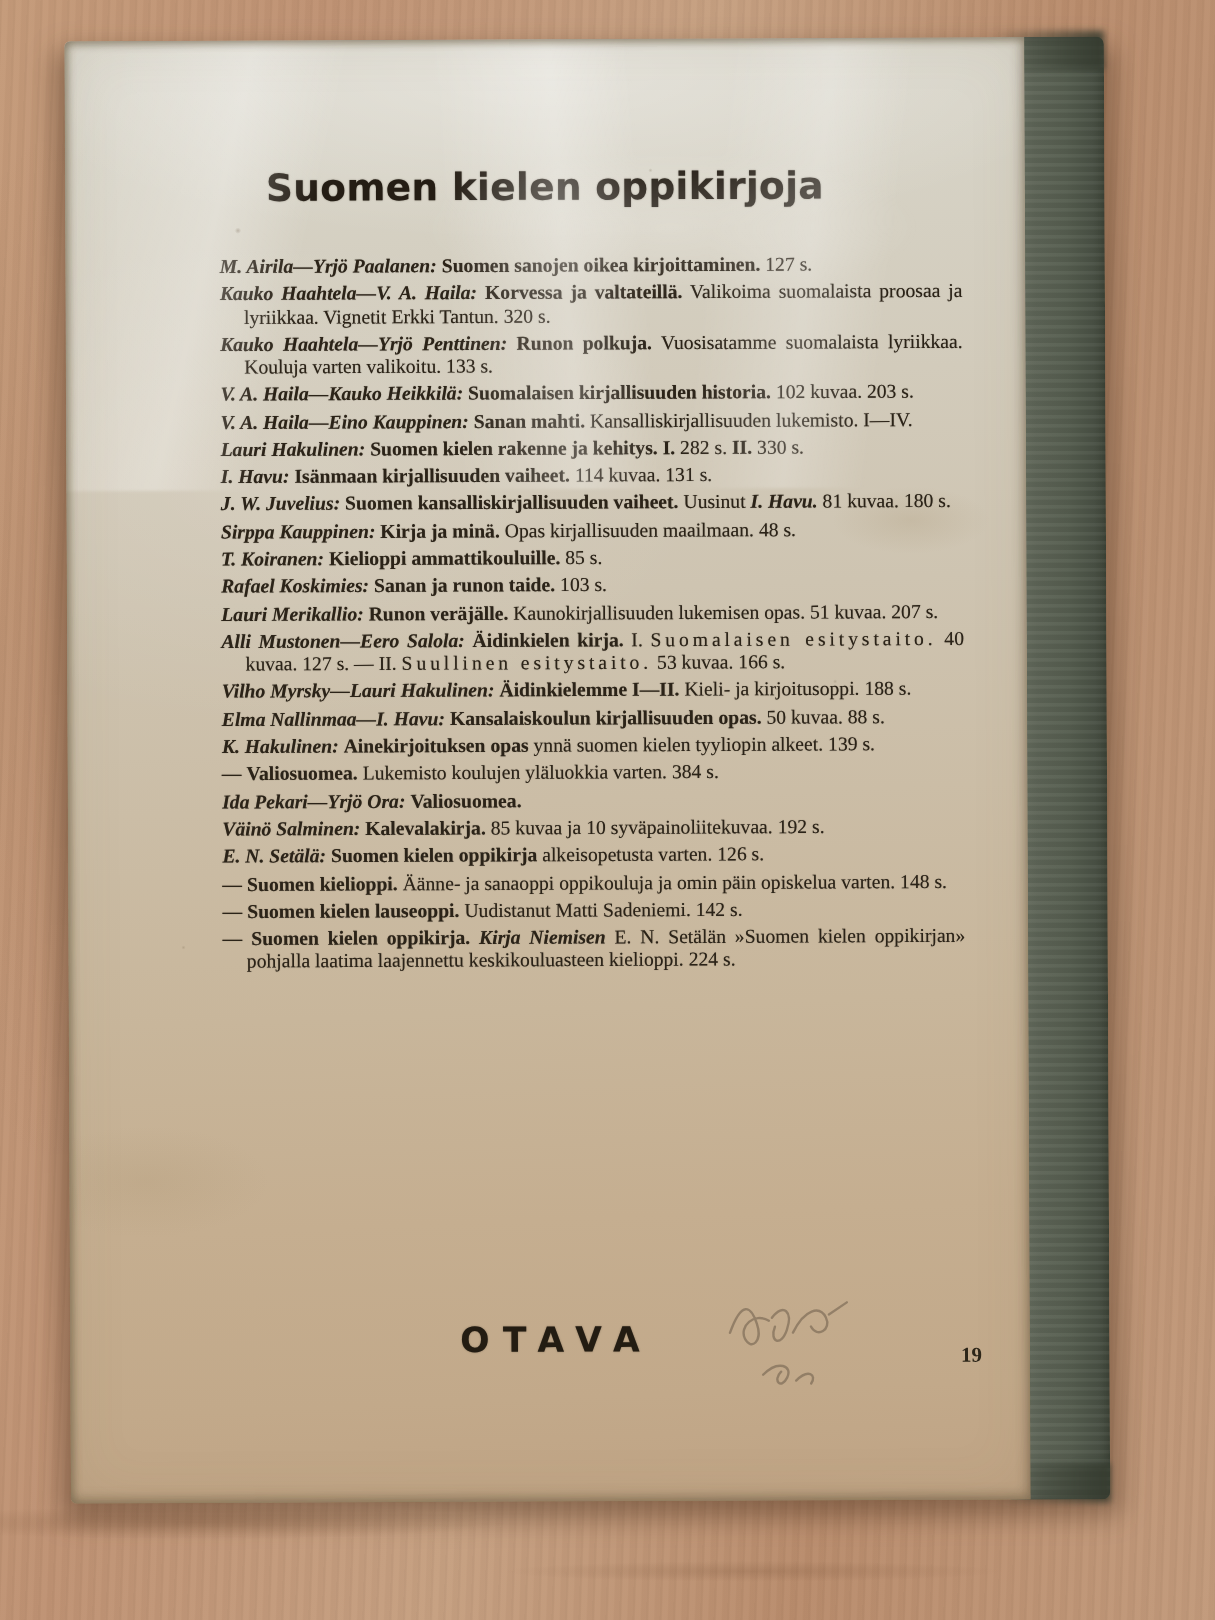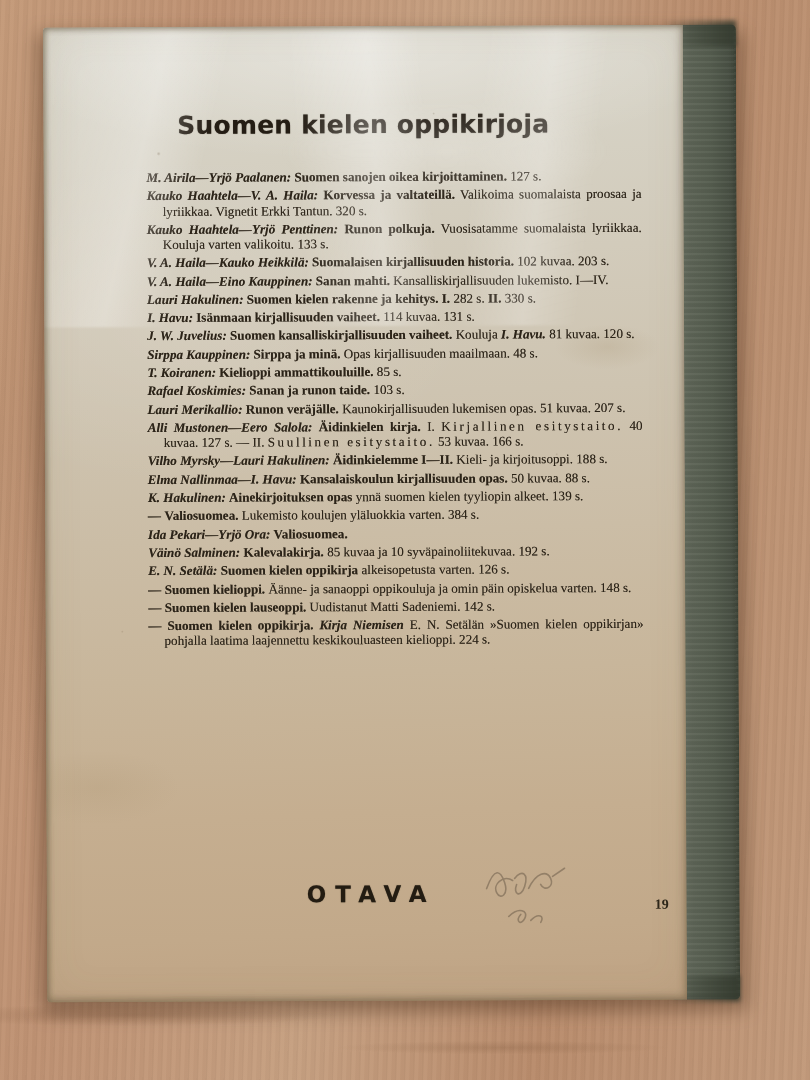--- a/index.html
+++ b/index.html
@@ -182,21 +182,21 @@
     font-family: "DejaVu Sans", "Liberation Sans", sans-serif;
     font-weight: bold;
     font-size: 23px;
     letter-spacing: 9px;
     text-indent: 9px;
     color: #231c12;
     text-shadow: 0 0 1px rgba(40,32,20,0.5);
   }
   #page-number {
     position: absolute;
-    right: 18px;
+    right: 32px;
     top: 17px;
     font-size: 14px;
     font-weight: bold;
     color: #2d2619;
   }
 
   
   #handwriting {
     position: absolute;
     right: 58px;
@@ -229,26 +229,26 @@
         <h1 id="page-title">Suomen kielen oppikirjoja</h1>
 
         <ul id="entry-list">
             <li><span class="au">M. Airila—Yrjö Paalanen:</span> <span class="ti">Suomen sanojen oikea kirjoittaminen.</span> <span class="rest">127 s.</span> </li>
             <li><span class="au">Kauko Haahtela—V. A. Haila:</span> <span class="ti">Korvessa ja valtateillä.</span> <span class="rest">Valikoima suomalaista proosaa ja lyriikkaa. Vignetit Erkki Tantun. 320 s.</span> </li>
             <li><span class="au">Kauko Haahtela—Yrjö Penttinen:</span> <span class="ti">Runon polkuja.</span> <span class="rest">Vuosisatamme suomalaista lyriikkaa. Kouluja varten valikoitu. 133 s.</span> </li>
             <li><span class="au">V. A. Haila—Kauko Heikkilä:</span> <span class="ti">Suomalaisen kirjallisuuden historia.</span> <span class="rest">102 kuvaa. 203 s.</span> </li>
             <li><span class="au">V. A. Haila—Eino Kauppinen:</span> <span class="ti">Sanan mahti.</span> <span class="rest">Kansalliskirjallisuuden lukemisto. I—IV.</span> </li>
             <li><span class="au">Lauri Hakulinen:</span> <span class="ti">Suomen kielen rakenne ja kehitys. I.</span> <span class="rest">282 s. </span> <span class="ti">II.</span> <span class="rest"> 330 s.</span> </li>
             <li><span class="au">I. Havu:</span> <span class="ti">Isänmaan kirjallisuuden vaiheet.</span> <span class="rest">114 kuvaa. 131 s.</span> </li>
-            <li><span class="au">J. W. Juvelius:</span> <span class="ti">Suomen kansalliskirjallisuuden vaiheet.</span> <span class="rest">Kouluja </span> <span class="au">I. Havu.</span> <span class="rest"> 81 kuvaa. 120 s.</span> </li>
-            <li><span class="au">Sirppa Kauppinen:</span> <span class="ti">Sirppa ja minä.</span> <span class="rest">Opas kirjallisuuden maailmaan. 48 s.</span> </li>
+            <li><span class="au">J. W. Juvelius:</span> <span class="ti">Suomen kansalliskirjallisuuden vaiheet.</span> <span class="rest">Uusinut </span> <span class="au">I. Havu.</span> <span class="rest"> 81 kuvaa. 180 s.</span> </li>
+            <li><span class="au">Sirppa Kauppinen:</span> <span class="ti">Kirja ja minä.</span> <span class="rest">Opas kirjallisuuden maailmaan. 48 s.</span> </li>
             <li><span class="au">T. Koiranen:</span> <span class="ti">Kielioppi ammattikouluille.</span> <span class="rest">85 s.</span> </li>
             <li><span class="au">Rafael Koskimies:</span> <span class="ti">Sanan ja runon taide.</span> <span class="rest">103 s.</span> </li>
             <li><span class="au">Lauri Merikallio:</span> <span class="ti">Runon veräjälle.</span> <span class="rest">Kaunokirjallisuuden lukemisen opas. 51 kuvaa. 207 s.</span> </li>
-            <li><span class="au">Alli Mustonen—Eero Salola:</span> <span class="ti">Äidinkielen kirja.</span> <span class="rest">I. </span> <span class="sp">Kirjallinen esitystaito.</span> <span class="rest"> 40 kuvaa. 127 s. — II. </span> <span class="sp">Suullinen esitystaito.</span> <span class="rest"> 53 kuvaa. 166 s.</span> </li>
+            <li><span class="au">Alli Mustonen—Eero Salola:</span> <span class="ti">Äidinkielen kirja.</span> <span class="rest">I. </span> <span class="sp">Suomalaisen esitystaito.</span> <span class="rest"> 40 kuvaa. 127 s. — II. </span> <span class="sp">Suullinen esitystaito.</span> <span class="rest"> 53 kuvaa. 166 s.</span> </li>
             <li><span class="au">Vilho Myrsky—Lauri Hakulinen:</span> <span class="ti">Äidinkielemme I—II.</span> <span class="rest">Kieli- ja kirjoitusoppi. 188 s.</span> </li>
             <li><span class="au">Elma Nallinmaa—I. Havu:</span> <span class="ti">Kansalaiskoulun kirjallisuuden opas.</span> <span class="rest">50 kuvaa. 88 s.</span> </li>
             <li><span class="au">K. Hakulinen:</span> <span class="ti">Ainekirjoituksen opas</span> <span class="rest">ynnä suomen kielen tyyliopin alkeet. 139 s.</span> </li>
             <li><span class="au">—</span> <span class="ti">Valiosuomea.</span> <span class="rest">Lukemisto koulujen yläluokkia varten. 384 s.</span> </li>
             <li><span class="au">Ida Pekari—Yrjö Ora:</span> <span class="ti">Valiosuomea.</span> </li>
             <li><span class="au">Väinö Salminen:</span> <span class="ti">Kalevalakirja.</span> <span class="rest">85 kuvaa ja 10 syväpainoliitekuvaa. 192 s.</span> </li>
             <li><span class="au">E. N. Setälä:</span> <span class="ti">Suomen kielen oppikirja</span> <span class="rest">alkeisopetusta varten. 126 s.</span> </li>
             <li><span class="au">—</span> <span class="ti">Suomen kielioppi.</span> <span class="rest">Äänne- ja sanaoppi oppikouluja ja omin päin opiskelua varten. 148 s.</span> </li>
             <li><span class="au">—</span> <span class="ti">Suomen kielen lauseoppi.</span> <span class="rest">Uudistanut Matti Sadeniemi. 142 s.</span> </li>
             <li><span class="au">—</span> <span class="ti">Suomen kielen oppikirja.</span> <span class="au">Kirja Niemisen</span> <span class="rest"> E. N. Setälän »Suomen kielen oppikirjan» pohjalla laatima laajennettu keskikouluasteen kielioppi. 224 s.</span> </li>

